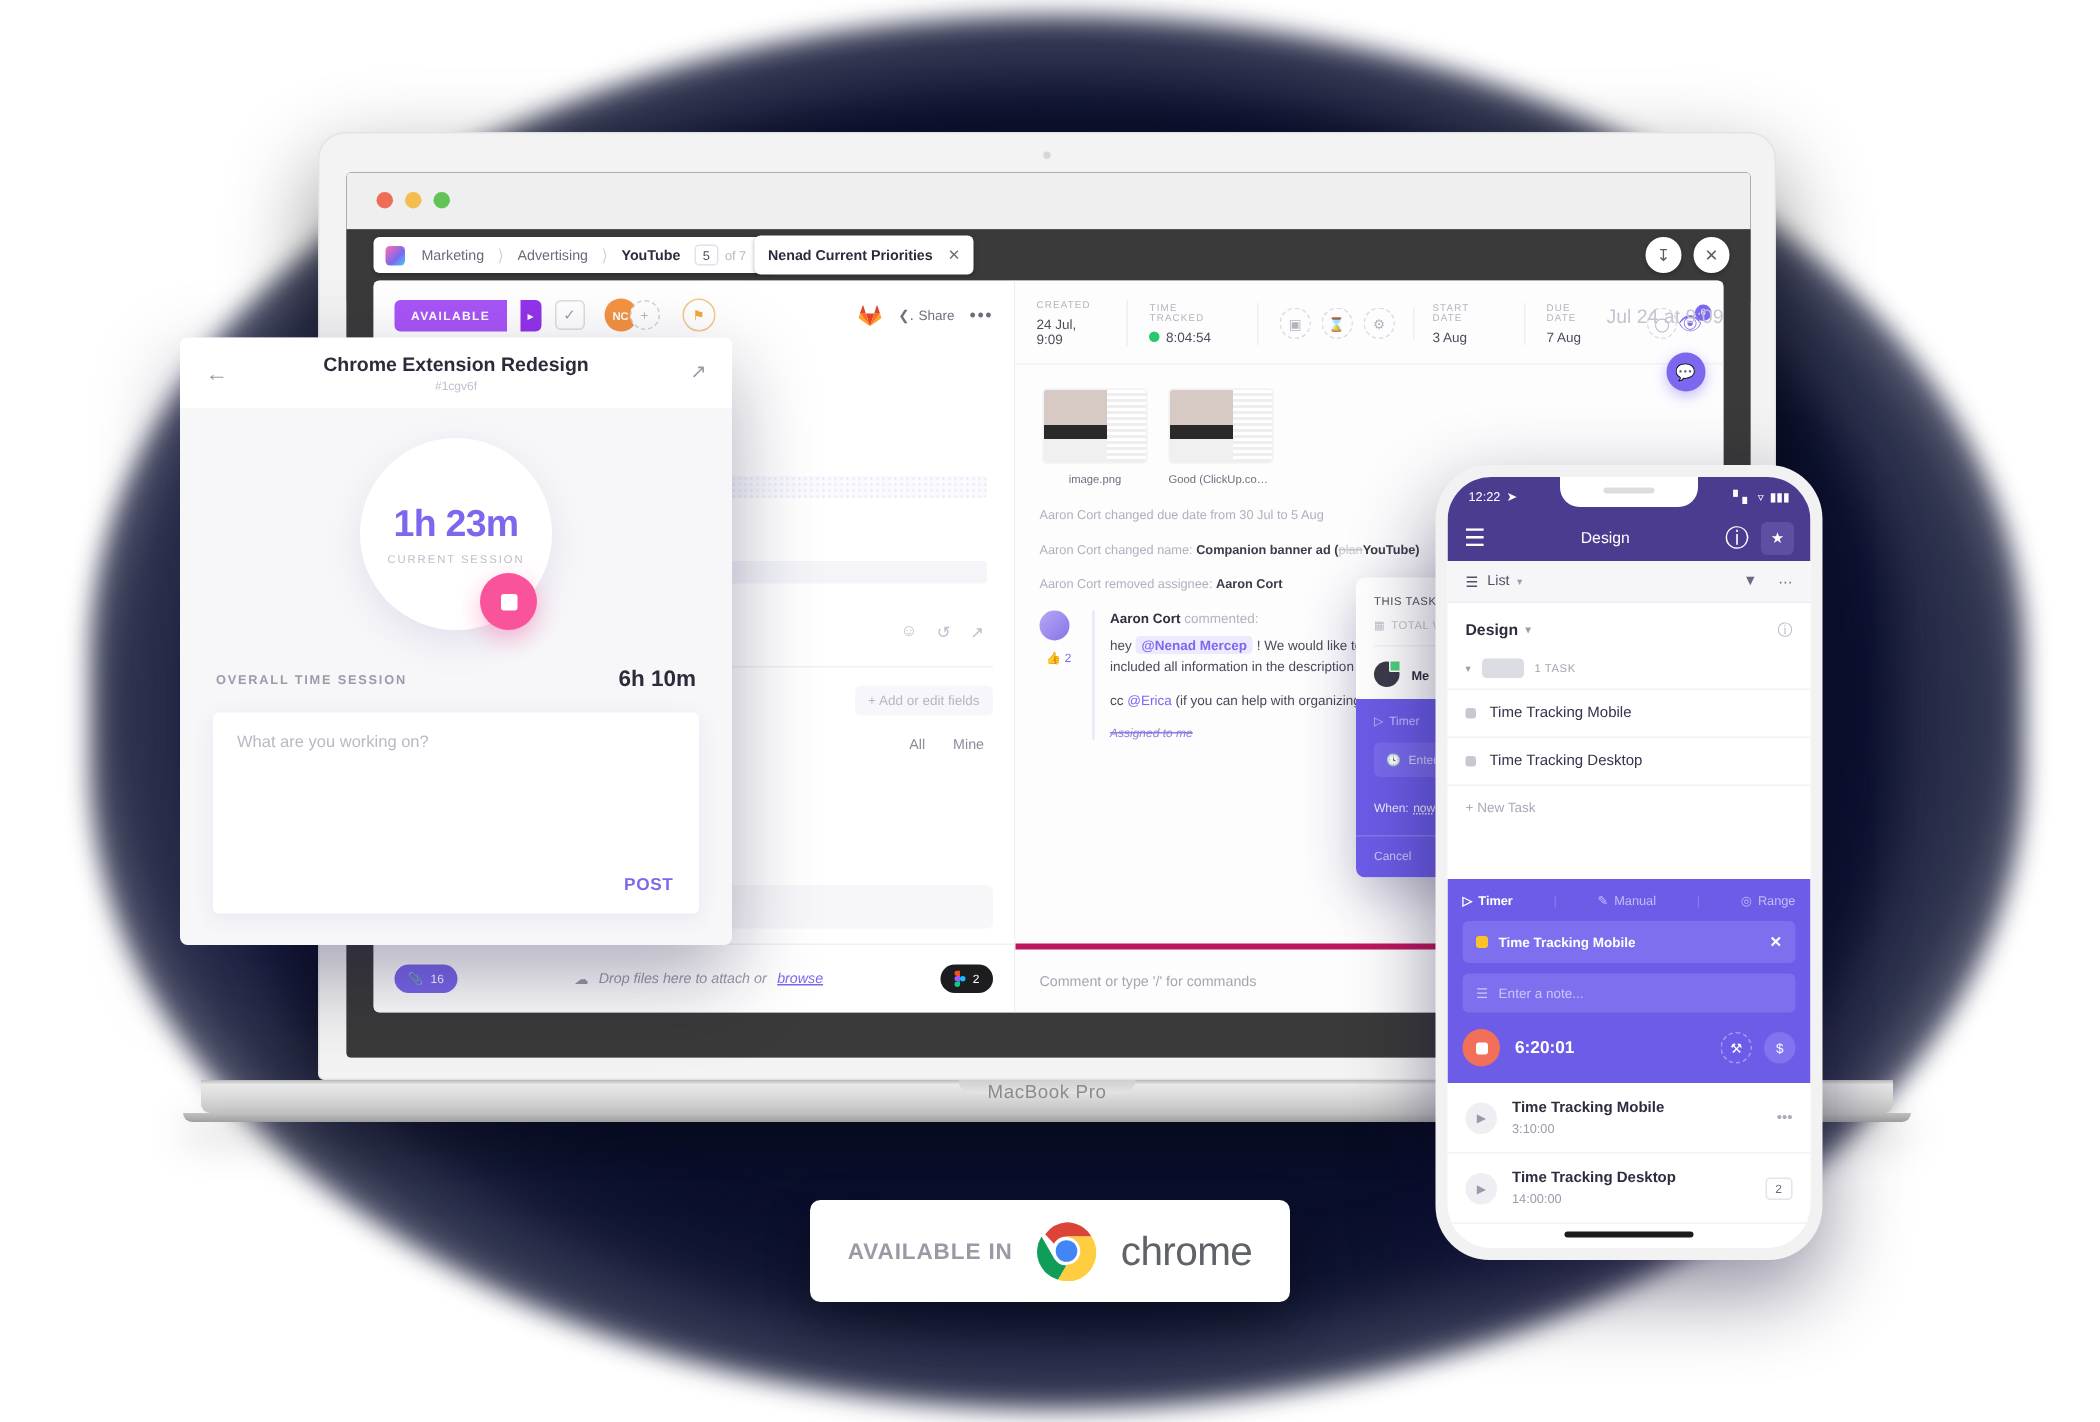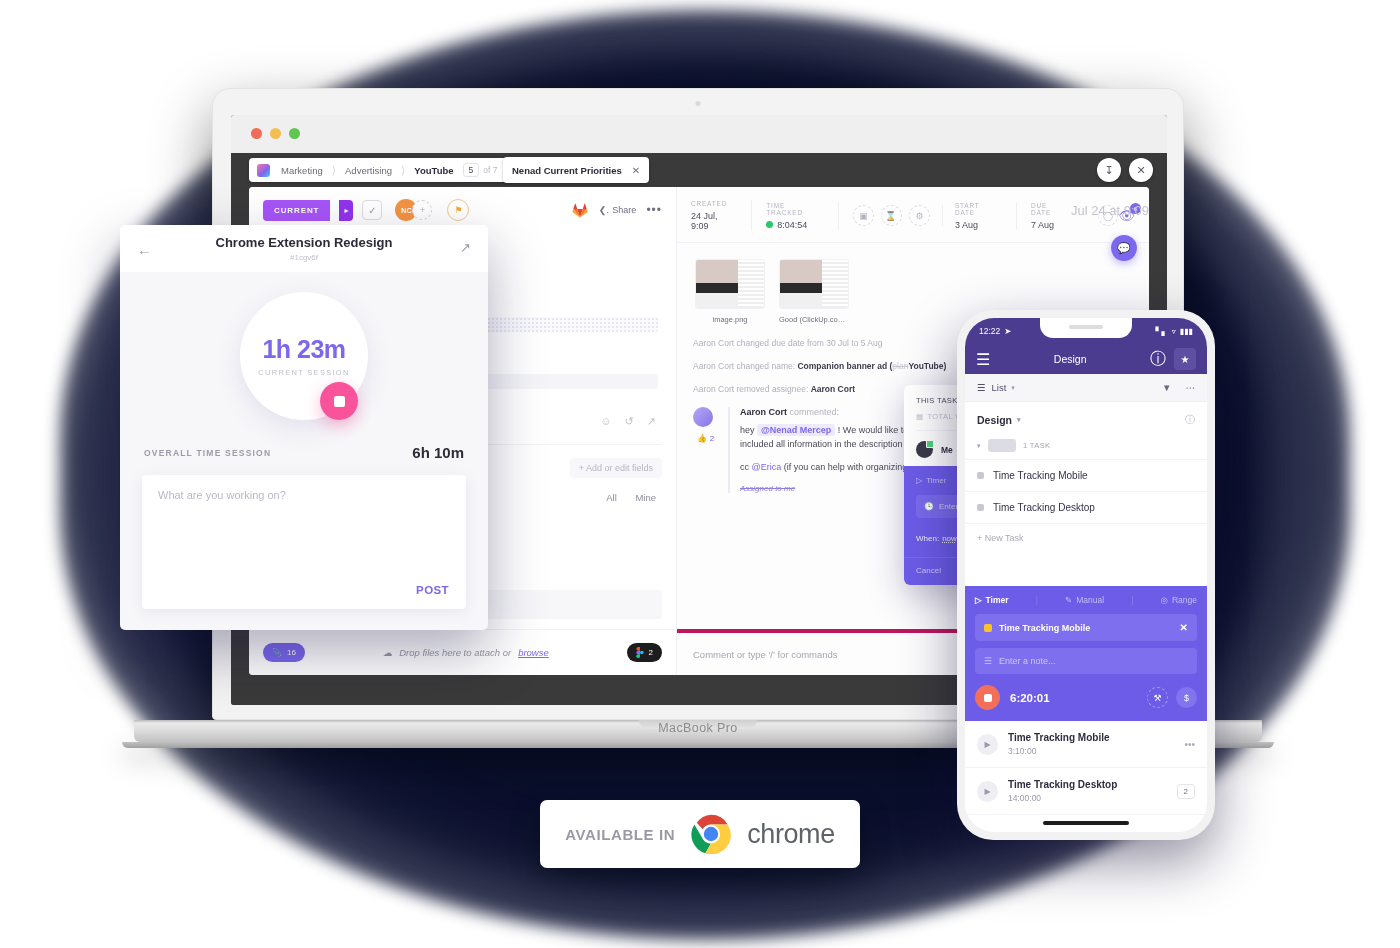--- a/index.html
+++ b/index.html
@@ -344,21 +344,21 @@
             <div class="winbtns">
               <div class="winbtn">↧</div>
               <div class="winbtn">✕</div>
             </div>
           </div>
 
           <div class="task-sheet">
 
             <div class="task-left">
               <div class="tl-toolbar">
-                <span class="badge-approved">CURRENT</span>
+                <span class="badge-approved">AVAILABLE</span>
                 <span class="badge-caret">▸</span>
                 <span class="sq-check">✓</span>
                 <span class="avatars">
                   <span class="av">NC</span>
                   <span class="av-add">+</span>
                 </span>
                 <span class="flagbtn">⚑</span>
                 <span class="tl-right">
                   <svg class="gl-logo" viewBox="0 0 24 24">
                     <path fill="#e24329" d="M12 22l3.7-11.4H8.3z"></path>

